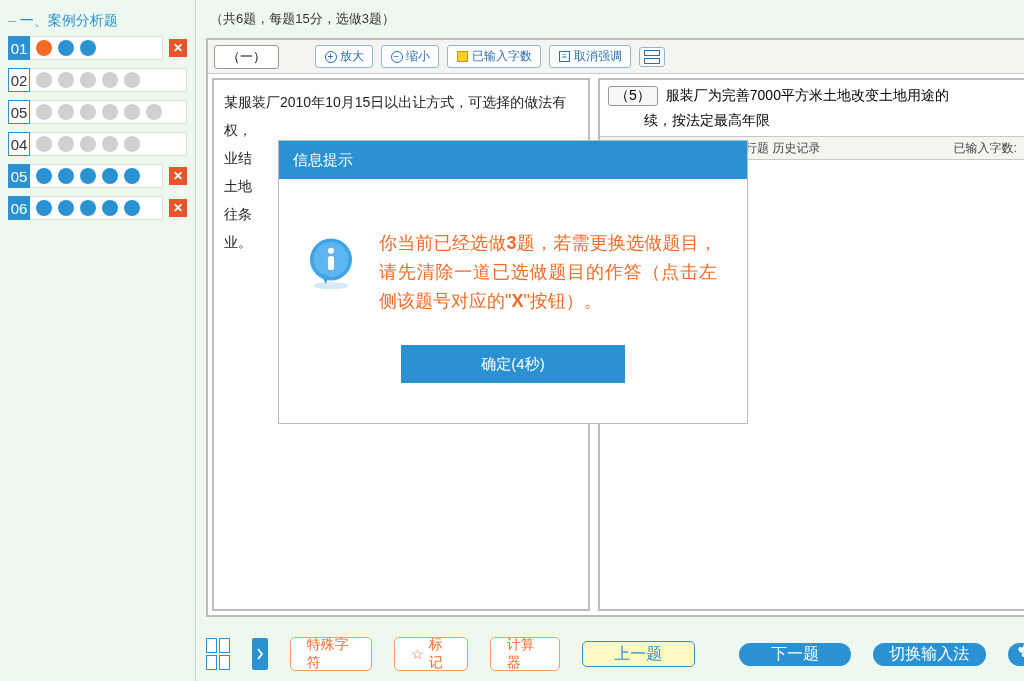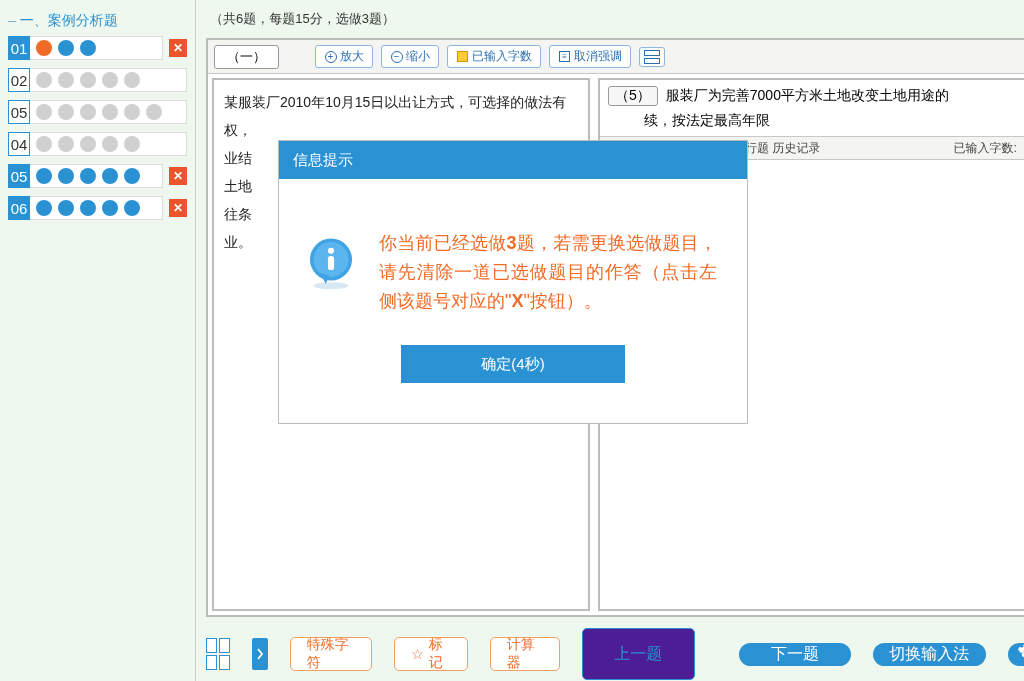--- a/index.html
+++ b/index.html
@@ -210,24 +210,24 @@
     padding: 0 16px;
     border: 1px solid #f0a060;
     border-radius: 5px;
     background: #fff;
     color: #f26b26;
     display:flex; align-items:center; gap:5px;
     cursor:pointer;
     font-size: 14px;
   }
   .btn-prev {
-    height: 52px; width: 130px;
+    height: 26px; width: 130px;
     border: 1px solid #2a92d3;
     border-radius: 5px;
-    background:#4c1d95; color:#2a92d3;
+    background:#fef9c3; color:#2a92d3;
     display:flex;align-items:center;justify-content:center;
     font-size: 16px;
     cursor:pointer;
   }
   .btn-blue {
     height: 23px;
     background: #2a92d3;
     border-radius: 14px;
     color:#fff;
     display:flex;align-items:center;justify-content:center;

